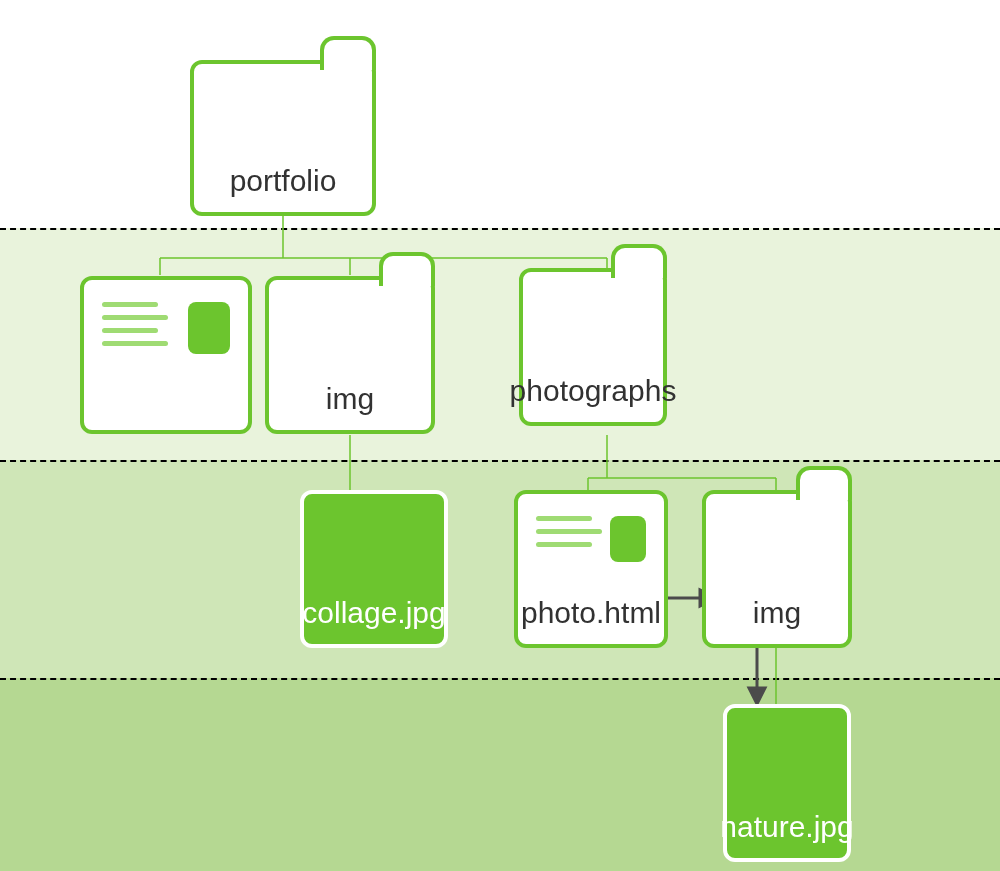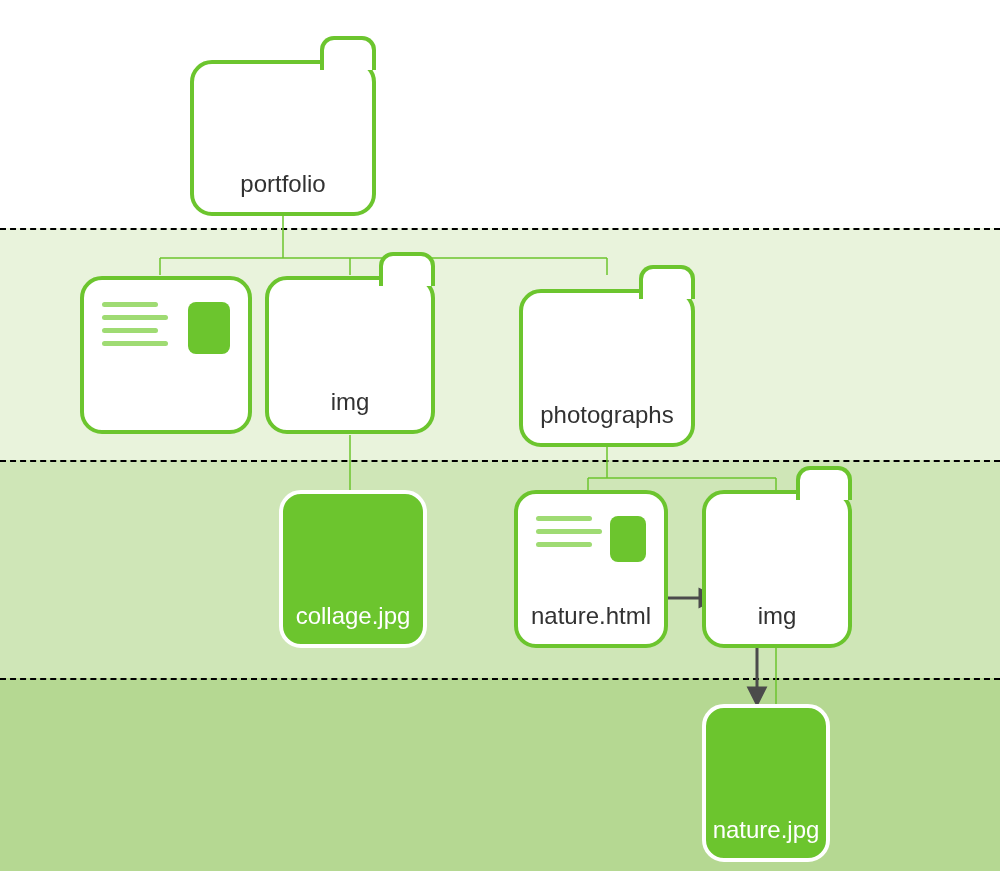--- a/index.html
+++ b/index.html
@@ -19,33 +19,34 @@
   .band.b2 { top: 460px; height: 218px; background: #cfe6b7; }
   .band.b3 { top: 678px; height: 193px; background: #b5d892; }
   .dashed { position: absolute; left: 0; width: 1000px; border-top: 2px dashed #000; }
   .dashed.d1 { top: 228px; }
   .dashed.d2 { top: 460px; }
   .dashed.d3 { top: 678px; }
   svg.tree { position: absolute; top: 0; left: 0; }
   .node {
     position: absolute;
     border: 4px solid #6cc52e;
-    border-radius: 22px;
+    border-radius: 12px;
     background: #fff;
     display: flex;
     align-items: flex-end;
     justify-content: center;
     padding-bottom: 14px;
-    font-size: 24px;
+    font-size: 30px;
     color: #323232;
   }
   .node.image {
     background: #6cc52e;
     border-color: #fff;
     color: #fff;
+    margin-left: 21px;
   }
   .folder-tab {
     position: absolute;
     top: -28px;
     right: -4px;
     width: 56px;
     height: 34px;
     background: #fff;
     border: 4px solid #6cc52e;
     border-bottom: none;
@@ -127,37 +128,37 @@
     <div class="line medium"></div>
   </div>
   <div class="html-thumb"></div>
 </div>
 
 <div class="node" style="left:265px; top:276px; width:170px; height:158px;">
   <div class="folder-tab"></div>
   <span>img</span>
 </div>
 
-<div class="node" style="left:519px; top:289px; width:176px; height:158px;">
+<div class="node" style="left:519px; top:268px; width:148px; height:158px;">
   <div class="folder-tab"></div>
   <span>photographs</span>
 </div>
 
 <div class="node image" style="left:279px; top:490px; width:148px; height:158px;">
   <span>collage.jpg</span>
 </div>
 
 <div class="node" style="left:514px; top:490px; width:154px; height:158px;">
   <div class="html-lines">
     <div class="line short"></div>
     <div class="line medium"></div>
     <div class="line short"></div>
   </div>
   <div class="html-thumb" style="width:36px;height:46px;"></div>
-  <span>nature.html</span>
+  <span>photo.html</span>
 </div>
 
 <div class="node" style="left:702px; top:490px; width:150px; height:158px;">
   <div class="folder-tab"></div>
   <span>img</span>
 </div>
 
 <div class="node image" style="left:702px; top:704px; width:128px; height:158px;">
   <span>nature.jpg</span>
 </div>

